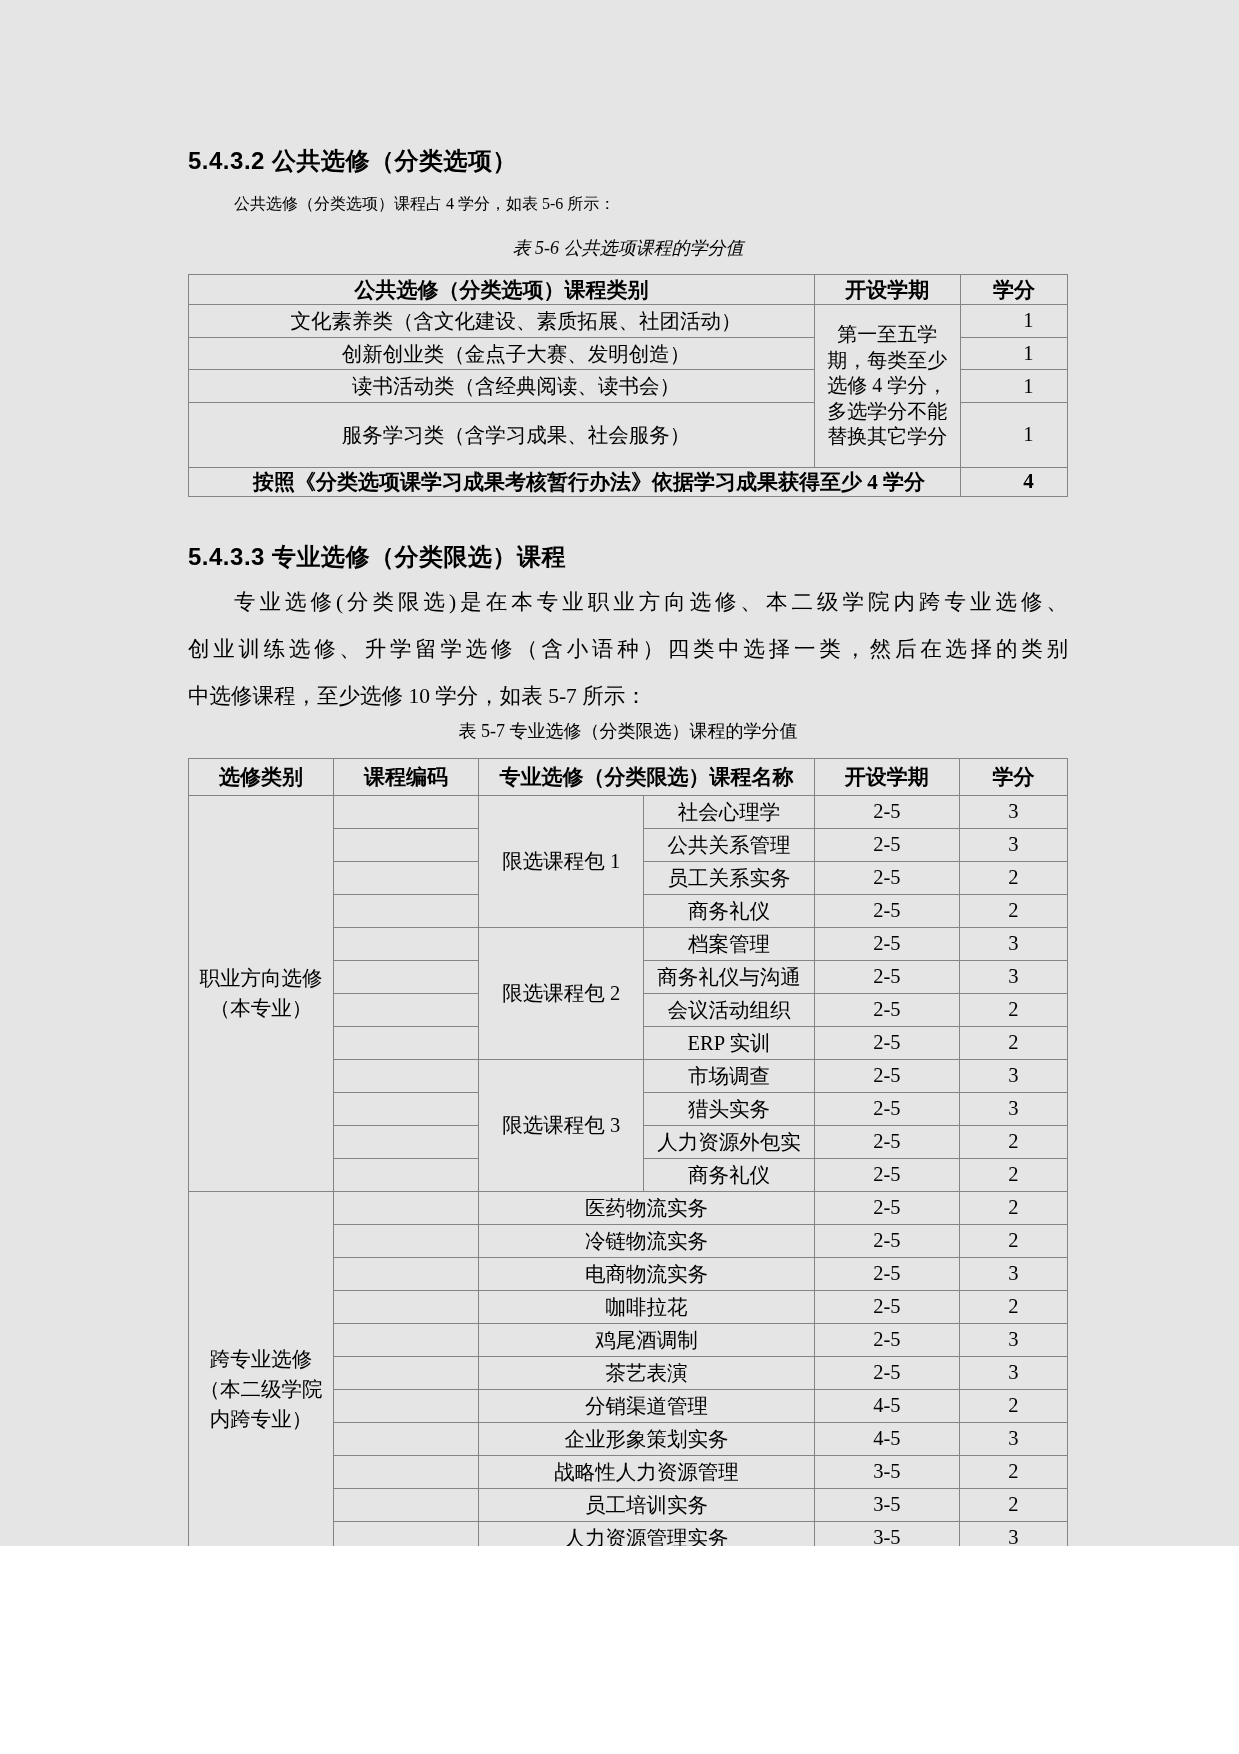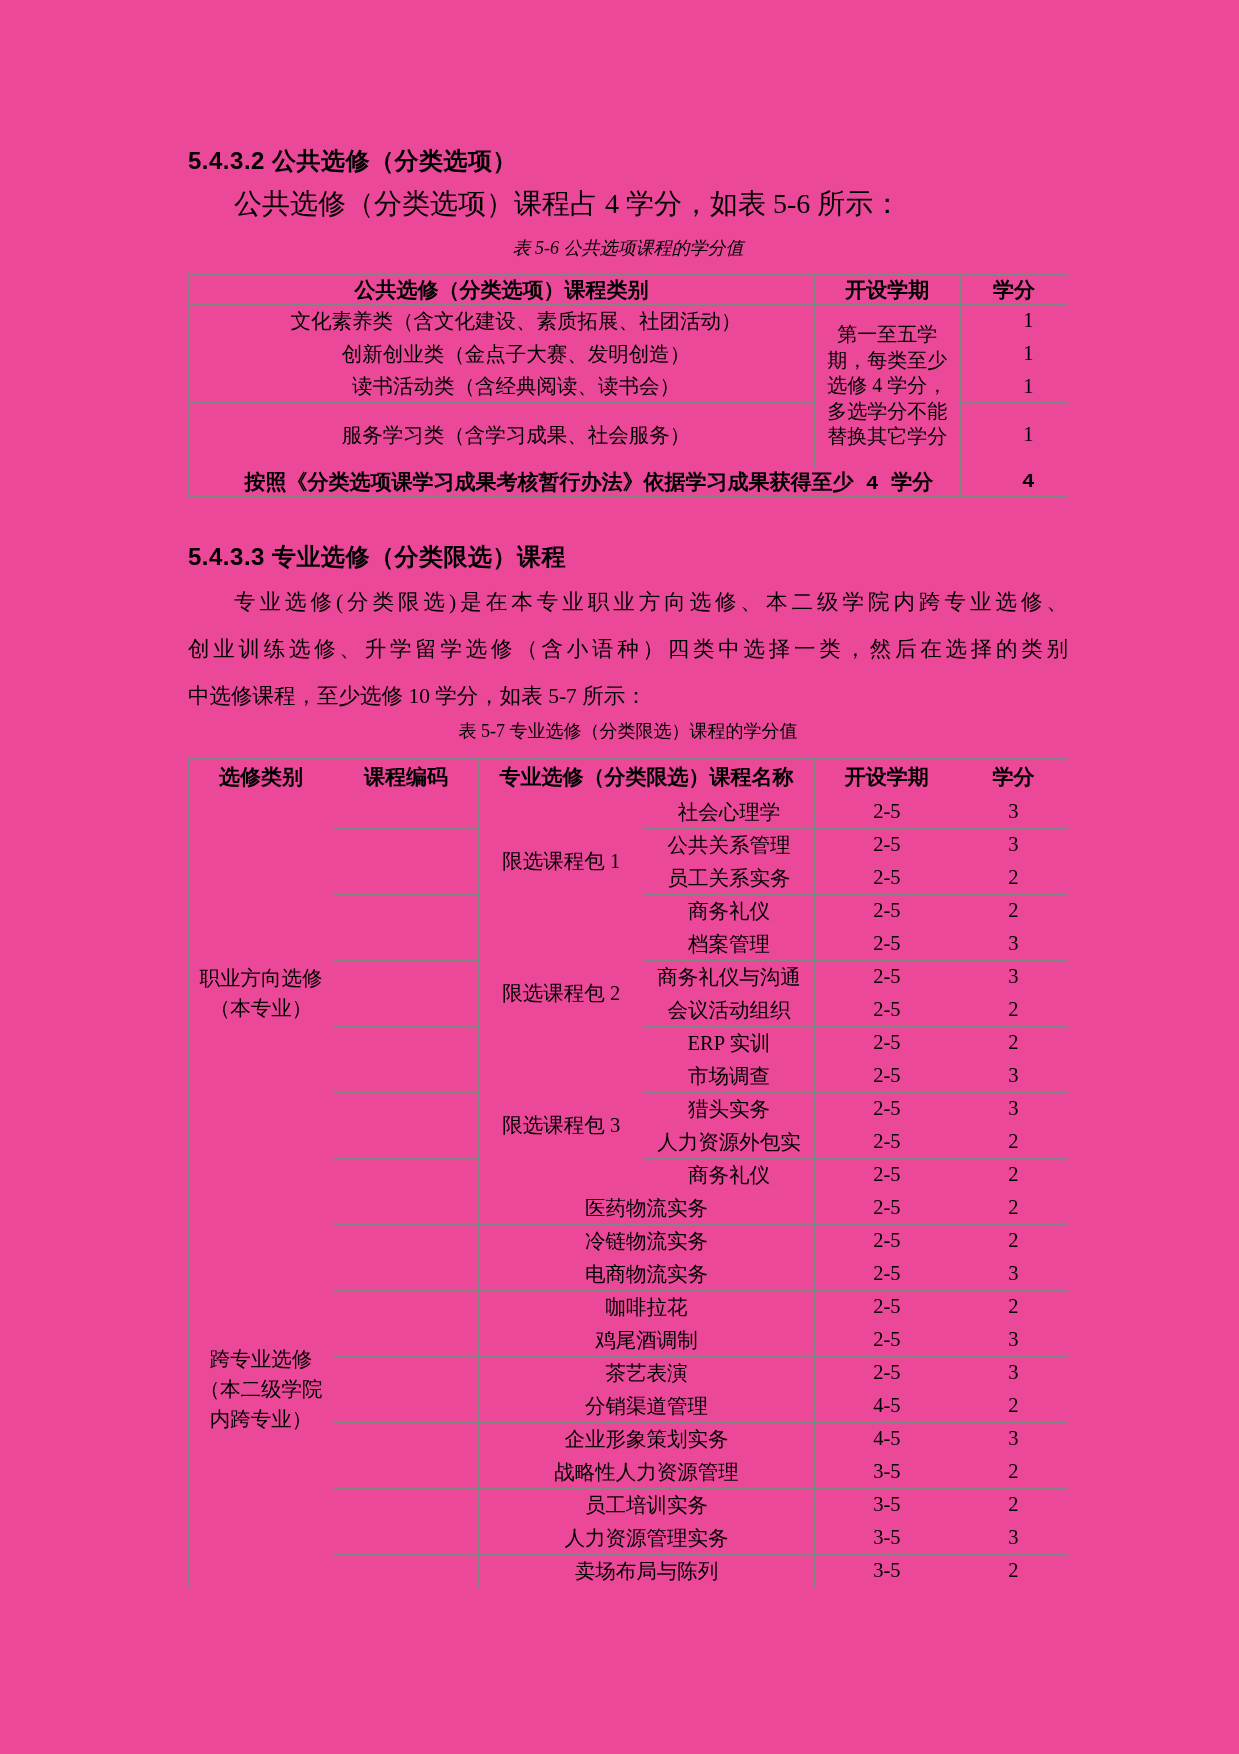--- a/index.html
+++ b/index.html
@@ -1,34 +1,34 @@
 <!DOCTYPE html>
 <html><head>
 <meta charset="utf-8">
 <style>
   * { margin:0; padding:0; box-sizing:border-box; }
   html, body { background:#ffffff; }
   .page {
     position:relative;
-    width:1239px; height:1754px;
-    background:#ec4899;
+    width:1239px; height:1546px;
+    background:#e5e5e5;
     padding:147px 171px 0 188px;
     color:#000000;
     font-family:"Liberation Serif","DejaVu Serif",serif;
     overflow:hidden;
   }
   .section-heading {
     font-family:"Liberation Sans","DejaVu Sans",sans-serif;
     font-weight:700;
     font-size:24px;
     line-height:28px;
     letter-spacing:0.5px;
   }
   .para {
-    font-size:28px;
+    font-size:16px;
     line-height:33px;
   }
   .indent { text-indent:46px; }
   .pline {
     font-size:21.5px;
     line-height:47px;
     white-space:nowrap;
   }
   .pjust {
     white-space:normal;
@@ -55,21 +55,21 @@
   .doc-table th {
     font-family:"Liberation Sans","DejaVu Sans",sans-serif;
     font-weight:700;
   }
   .t56 th { font-size:21px; height:30px; }
   .t56 td { font-size:20.5px; height:28px;padding-left:32px; }
   .t56 td.tall { height:57px; }
   .t56 .note-cell { padding:17px 2px;margin-top:8px; }
   .t56 .note-cell div { line-height:25.5px; text-align:center; font-size:20px; }
   .t56 .footer-row td {
-    font-family:Liberation Mono, monospace;
+    font-family:Liberation Serif, serif;
     font-weight:700;
     font-size:21px;
     height:29px;
   }
   .t57 th { font-size:21px; height:37px; }
   .t57 td { font-size:20.5px; height:33px; }
   .group-cell div { line-height:30px; text-align:center; }
   .m-p1   { margin-top:12px; }
   .m-cap56{ margin-top:17px;font-style:italic; }
   .m-t56  { margin-top:15px; }

